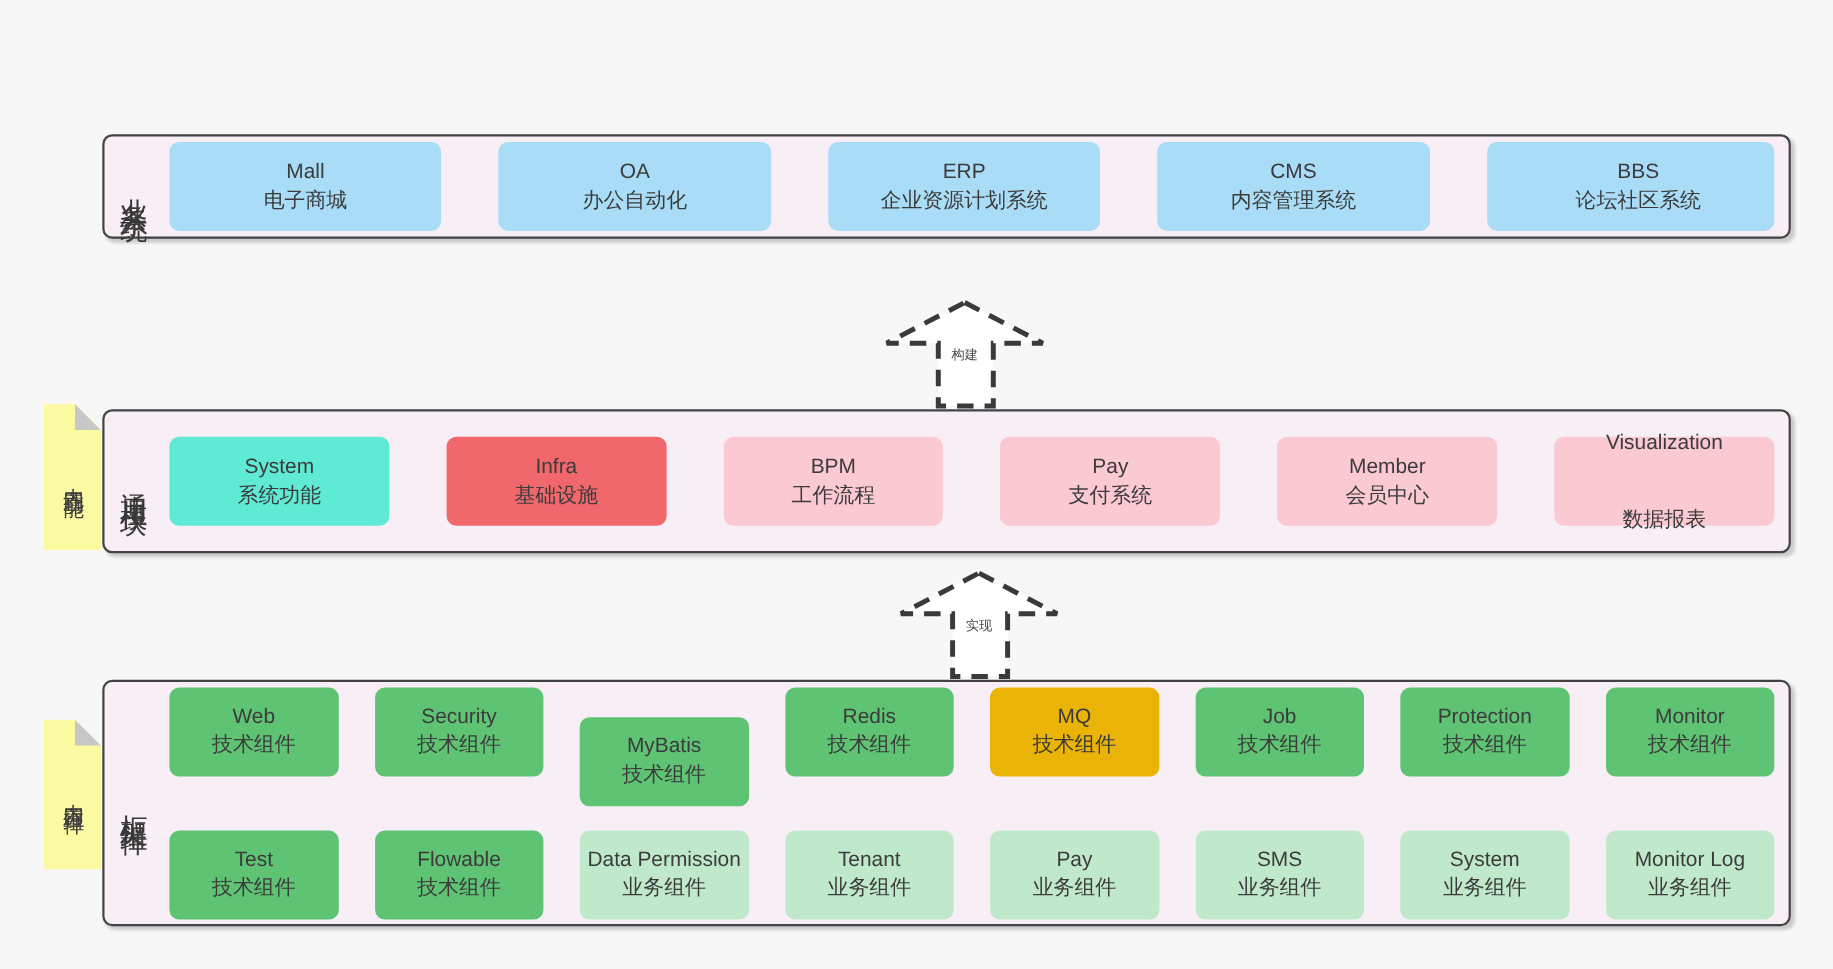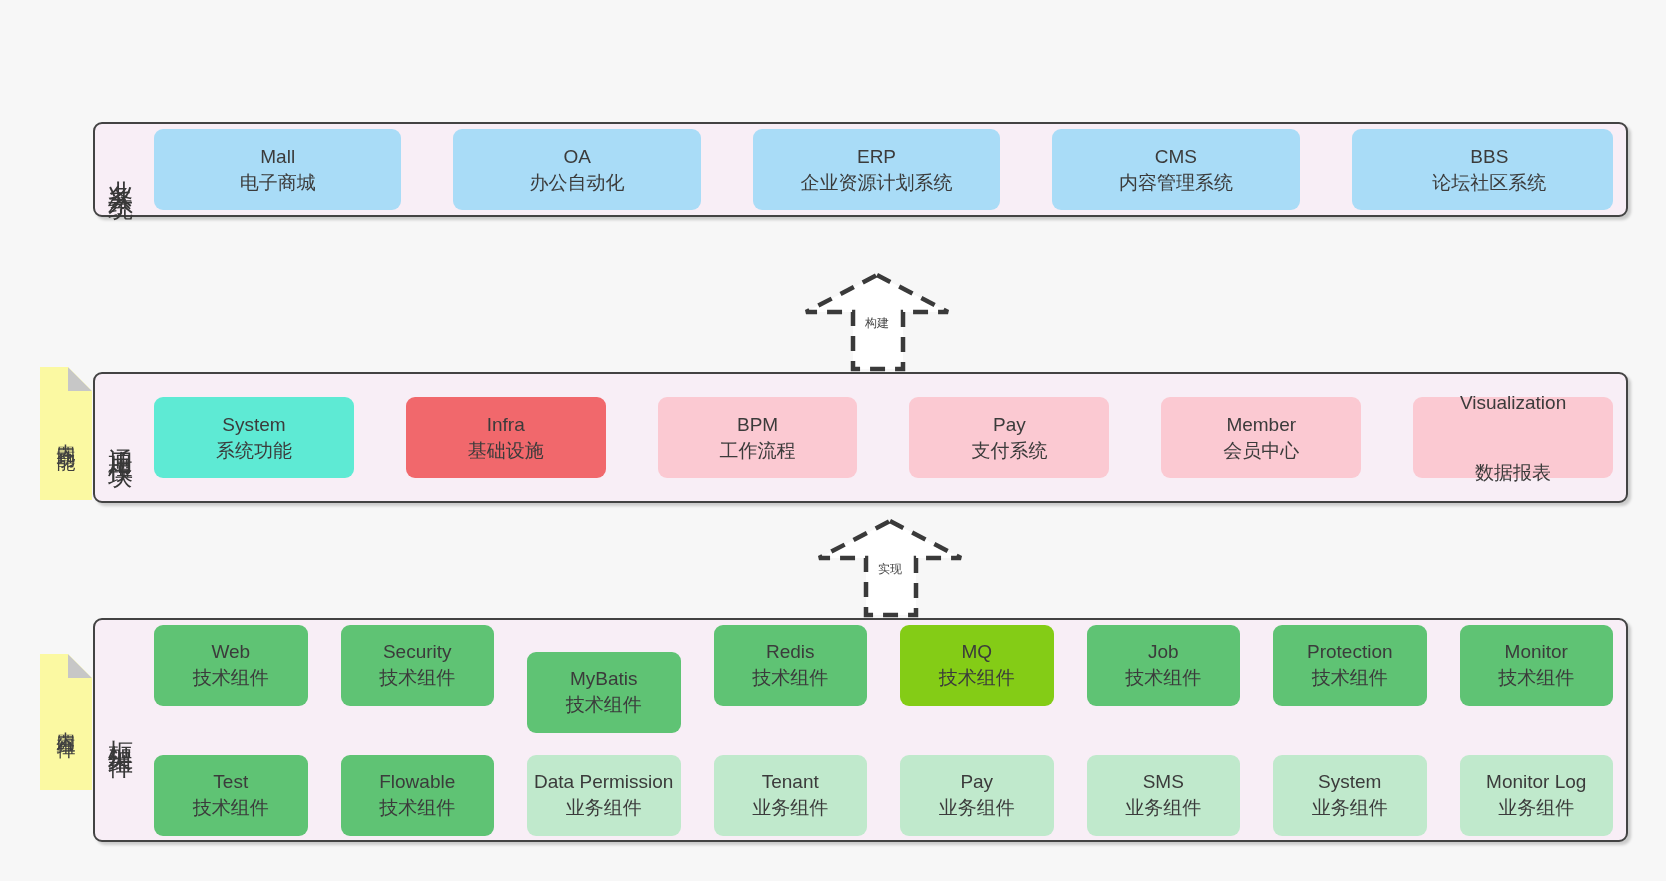--- a/index.html
+++ b/index.html
@@ -157,21 +157,21 @@
           <div class="box-subtitle">技术组件</div>
         </div>
         <div class="box" style="background: rgb(95, 195, 116); margin-top: 27px;">
           <div class="box-title">MyBatis</div>
           <div class="box-subtitle">技术组件</div>
         </div>
         <div class="box" style="background: rgb(95, 195, 116);">
           <div class="box-title">Redis</div>
           <div class="box-subtitle">技术组件</div>
         </div>
-        <div class="box" style="background: #84cc16; text-align: center;">
+        <div class="box" style="background: #eab308; text-align: center;">
           <div class="box-title">MQ</div>
           <div class="box-subtitle">技术组件</div>
         </div>
         <div class="box" style="background: rgb(95, 195, 116);">
           <div class="box-title">Job</div>
           <div class="box-subtitle">技术组件</div>
         </div>
         <div class="box" style="background: rgb(95, 195, 116);">
           <div class="box-title">Protection</div>
           <div class="box-subtitle">技术组件</div>

